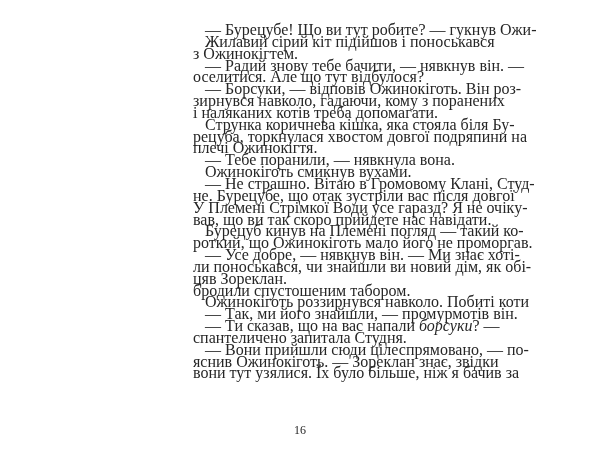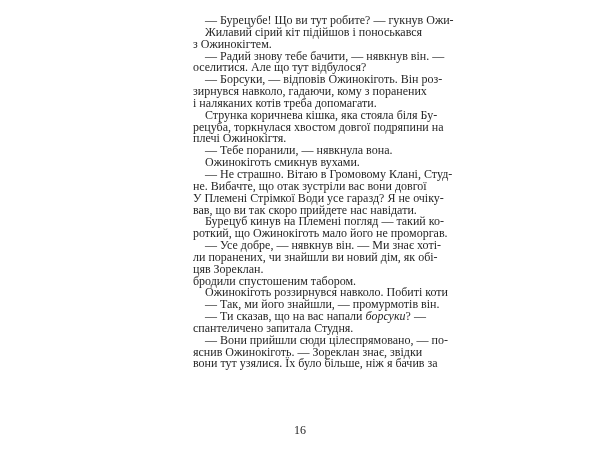--- a/index.html
+++ b/index.html
@@ -16,25 +16,25 @@
     .page {
       position: absolute;
       left: 0; top: 0;
       width: 600px;
       height: 450px;
       background: #ffffff;
     }
     .text-block {
       position: absolute;
       left: 193px;
-      top: 15px;
+      top: 24px;
       width: 216px;
       font-family: "DejaVu Serif", "Liberation Serif", serif;
       font-family: "Liberation Serif", serif;
-      font-size: 12px;
+      font-size: 16px;
       line-height: 11.85px;
       color: #262626;
     }
     .line {
       display: block;
       height: 11.85px;
       white-space: nowrap;
       text-align: justify;
       text-align-last: justify;
       overflow: visible;
@@ -71,27 +71,27 @@
       <span class="line last">оселитися. Але що тут відбулося?</span>
       <span class="line indent">— Борсуки, — відповів Ожинокіготь. Він роз-</span>
       <span class="line">зирнувся навколо, гадаючи, кому з поранених</span>
       <span class="line last">і наляканих котів треба допомагати.</span>
       <span class="line indent">Струнка коричнева кішка, яка стояла біля Бу-</span>
       <span class="line">рецуба, торкнулася хвостом довгої подряпини на</span>
       <span class="line last">плечі Ожинокігтя.</span>
       <span class="line indent last">— Тебе поранили, — нявкнула вона.</span>
       <span class="line indent last">Ожинокіготь смикнув вухами.</span>
       <span class="line indent">— Не страшно. Вітаю в Громовому Клані, Студ-</span>
-      <span class="line">не. Вибачте, що отак зустріли вас вони довгої</span>
+      <span class="line">не. Бурецубе, що отак зустріли вас після довгої</span>
       <span class="line">У Племені Стрімкої Води усе гаразд? Я не очіку-</span>
       <span class="line last">вав, що ви так скоро прийдете нас навідати.</span>
       <span class="line indent">Бурецуб кинув на Племені погляд — такий ко-</span>
       <span class="line last">роткий, що Ожинокіготь мало його не проморгав.</span>
       <span class="line indent">— Усе добре, — нявкнув він. — Ми знає хоті-</span>
-      <span class="line">ли поранених, чи знайшли ви новий дім, як обі-</span>
+      <span class="line">ли поноськався, чи знайшли ви новий дім, як обі-</span>
       <span class="line last">цяв Зореклан.</span>
       <span class="line last">бродили спустошеним табором.</span>
       <span class="line indent">Ожинокіготь роззирнувся навколо. Побиті коти</span>
       <span class="line indent last">— Так, ми його знайшли, — промурмотів він.</span>
       <span class="line indent"><span>— Ти сказав, що на вас напали </span><span class="it">борсуки</span><span>? —</span></span>
       <span class="line last">спантеличено запитала Студня.</span>
       <span class="line indent">— Вони прийшли сюди цілеспрямовано, — по-</span>
       <span class="line">яснив Ожинокіготь. — Зореклан знає, звідки</span>
       <span class="line">вони тут узялися. Їх було більше, ніж я бачив за</span>
     </div>

